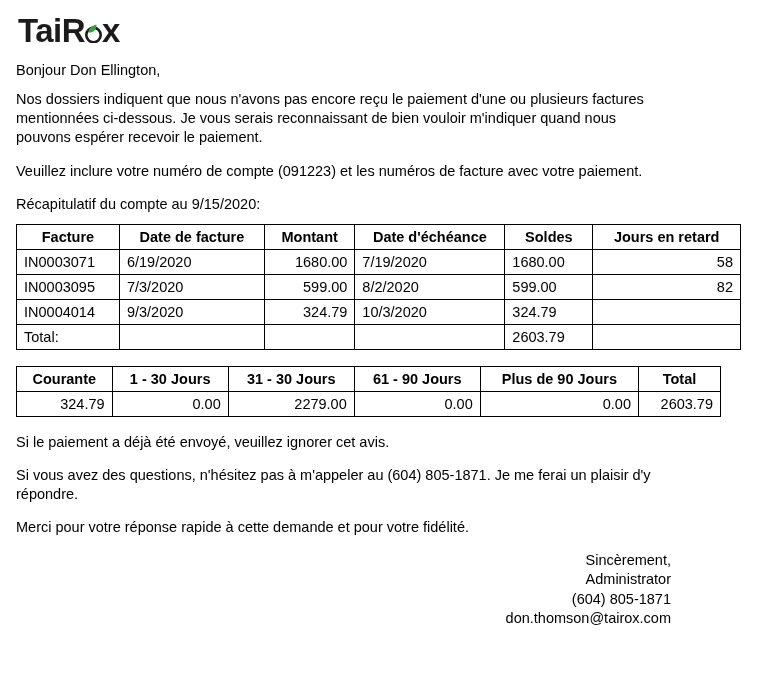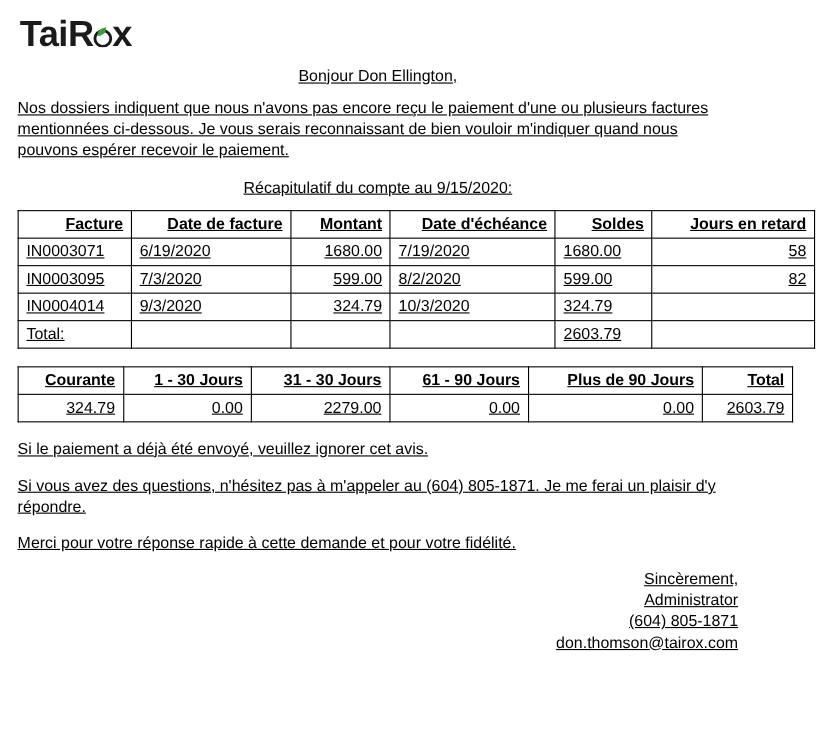--- a/index.html
+++ b/index.html
@@ -12,21 +12,20 @@
     height: 676px;
     font-family: "Liberation Sans", sans-serif;
     font-size: 14.5px;
     color: #000000;
     overflow: hidden;
   }
   .page {
     padding: 10px 16px 0 16px;
     box-sizing: border-box;
     width: 687px;
-    text-decoration: underline;
   }
   
   .logo {
     font-family: "Liberation Sans", sans-serif;
     font-weight: bold;
     font-size: 33px;
     letter-spacing: -0.5px;
     color: #1b1b1b;
     line-height: 1;
     margin: 4px 0 14px 2px;
@@ -42,37 +41,37 @@
     margin: 0 -1px;
   }
   .logo .leaf svg { position: absolute; left: 0; top: 0; }
 
   
   p.para {
     margin: 0 0 14px 0;
     line-height: 1.32;
     max-width: 726px;
   }
-  p.tight { margin-bottom: 10px; text-align: center; }
+  p.tight { margin-bottom: 10px; }
 
   
   table.grid {
     border-collapse: collapse;
     margin: 4px 0 16px 0;
     font-size: 14.5px;
   }
   table.grid th, table.grid td {
     border: 1px solid #000000;
     padding: 4px 7px;
     font-weight: normal;
     white-space: nowrap;
   }
   table.grid th {
     font-weight: bold;
-    text-align: right;
+    text-align: center;
     background: #ffffff;
   }
   .num { text-align: right; }
   .invoice-table { width: 725px; }
   .invoice-table th:nth-child(1), .invoice-table td:nth-child(1) { width: 92px; }
   .invoice-table th:nth-child(2), .invoice-table td:nth-child(2) { width: 136px; }
   .invoice-table th:nth-child(3), .invoice-table td:nth-child(3) { width: 80px; }
   .invoice-table th:nth-child(4), .invoice-table td:nth-child(4) { width: 140px; }
   .invoice-table th:nth-child(5), .invoice-table td:nth-child(5) { width: 78px; }
   .invoice-table th:nth-child(6), .invoice-table td:nth-child(6) { width: 139px; }
@@ -97,20 +96,21 @@
           <circle cx="9.5" cy="11" r="7.2" fill="none" stroke="#1b1b1b" stroke-width="2.6"></circle>
           <path d="M12.5 0.8 C 7.5 1.4, 4.2 4.6, 4.6 8.6 C 8.8 9.0, 12.6 6.2, 12.5 0.8 Z" fill="#3aa03a"></path>
         </svg></span><span>x</span>
   </div>
 
   
   <p class="para tight">Bonjour Don Ellington,</p>
 
   
   <p class="para">Nos dossiers indiquent que nous n'avons pas encore reçu le paiement d'une ou plusieurs factures mentionnées ci-dessous. Je vous serais reconnaissant de bien vouloir m'indiquer quand nous pouvons espérer recevoir le paiement.</p>
+  <p class="para">Veuillez inclure votre numéro de compte (091223) et les numéros de facture avec votre paiement.</p>
   <p class="para tight">Récapitulatif du compte au 9/15/2020:</p>
 
   
   <table class="grid invoice-table">
     <thead>
       <tr>
         <th>Facture</th>
         <th>Date de facture</th>
         <th>Montant</th>
         <th>Date d'échéance</th>

